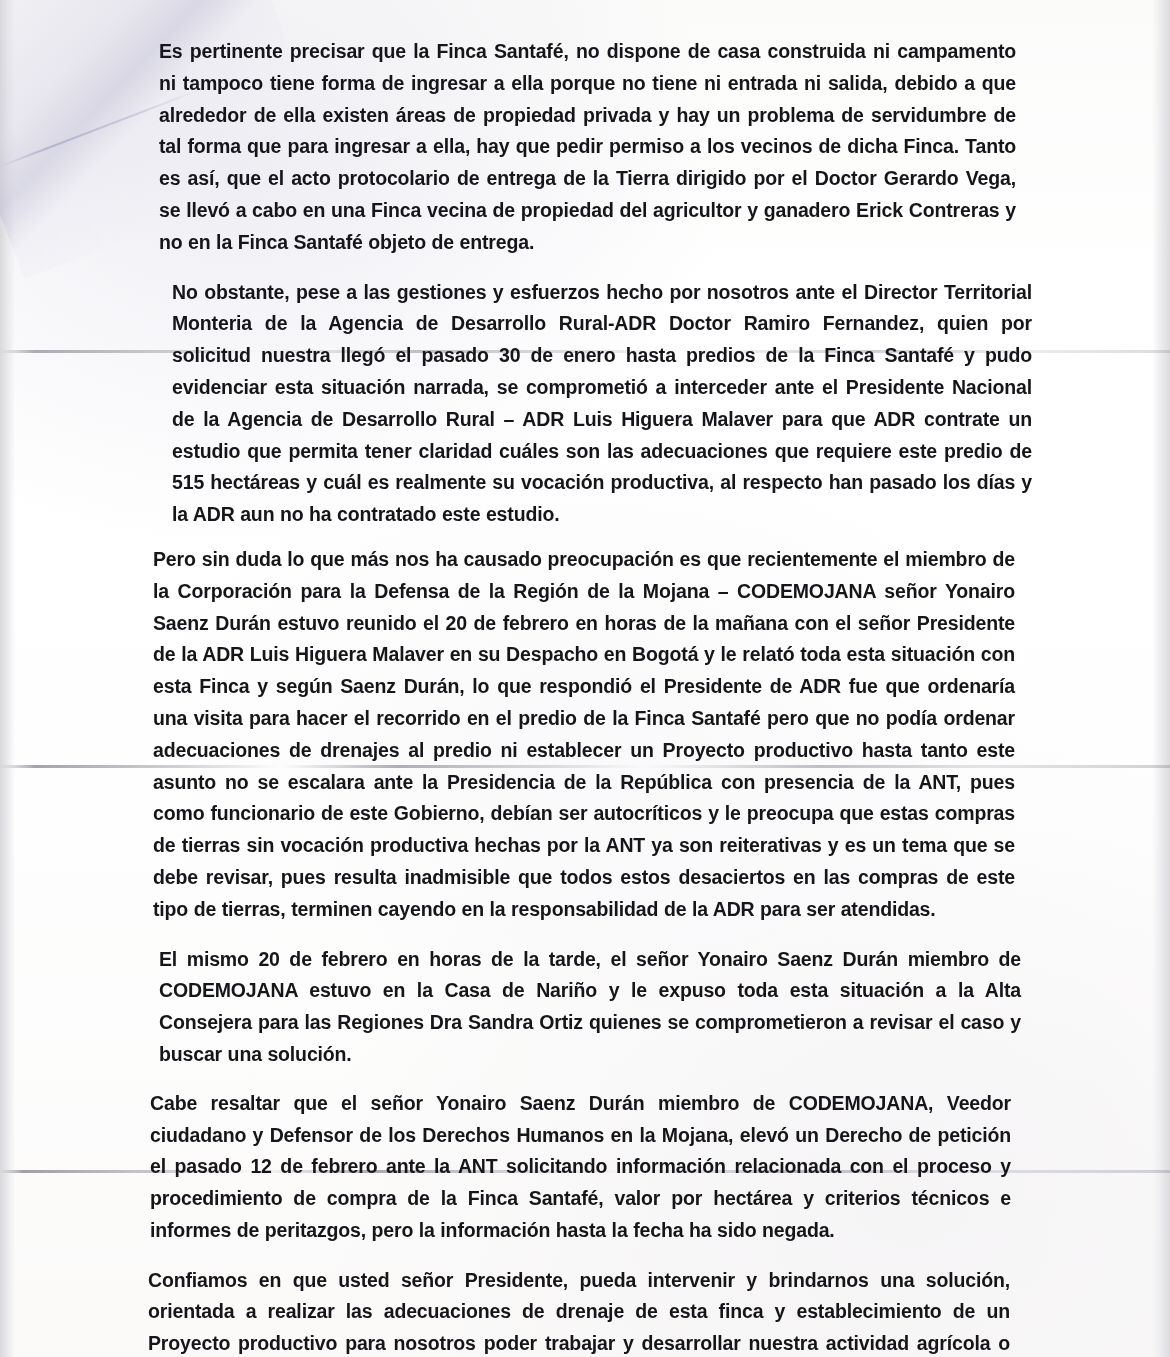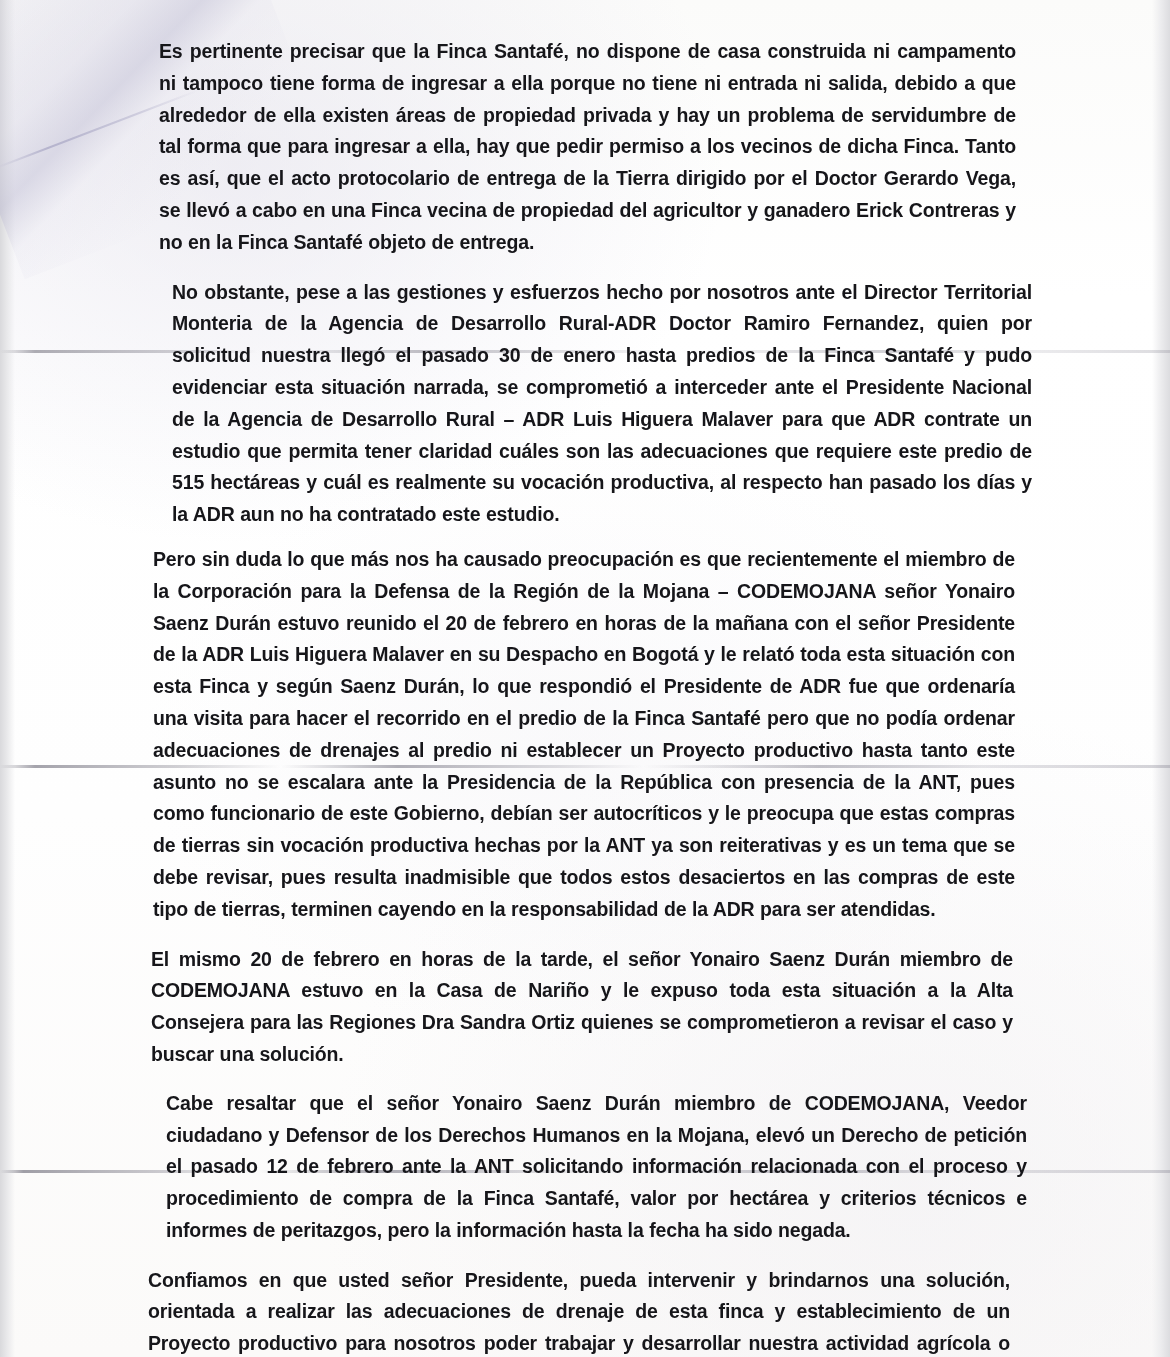--- a/index.html
+++ b/index.html
@@ -144,22 +144,22 @@
     font-weight: 600;
     letter-spacing: -0.15px;
     word-spacing: 0.3px;
     -webkit-font-smoothing: antialiased;
   }
 
   
   .p1 { margin-left: 9px;  width: 857px; }
   .p2 { margin-left: 22px;  width: 860px; margin-top: 18px; }
   .p3 { margin-left: 3px;  width: 862px; margin-top: 2px; }
-  .p4 { margin-left: 1px;  width: 862px; margin-top: 18px; }
-  .p5 { margin-left: 16px;  width: 861px; margin-top: 17px; }
+  .p4 { margin-left: 9px;  width: 862px; margin-top: 18px; }
+  .p5 { margin-left: 0px;  width: 861px; margin-top: 17px; }
   .p6 { margin-left: -2px; width: 862px; margin-top: 18px; }
 </style>
 </head>
 <body>
 
 <div class="scan-page">
 
   <div class="paper-tone"></div>
   <div class="edge-strip-left"></div>
   <div class="edge-strip-right"></div>

